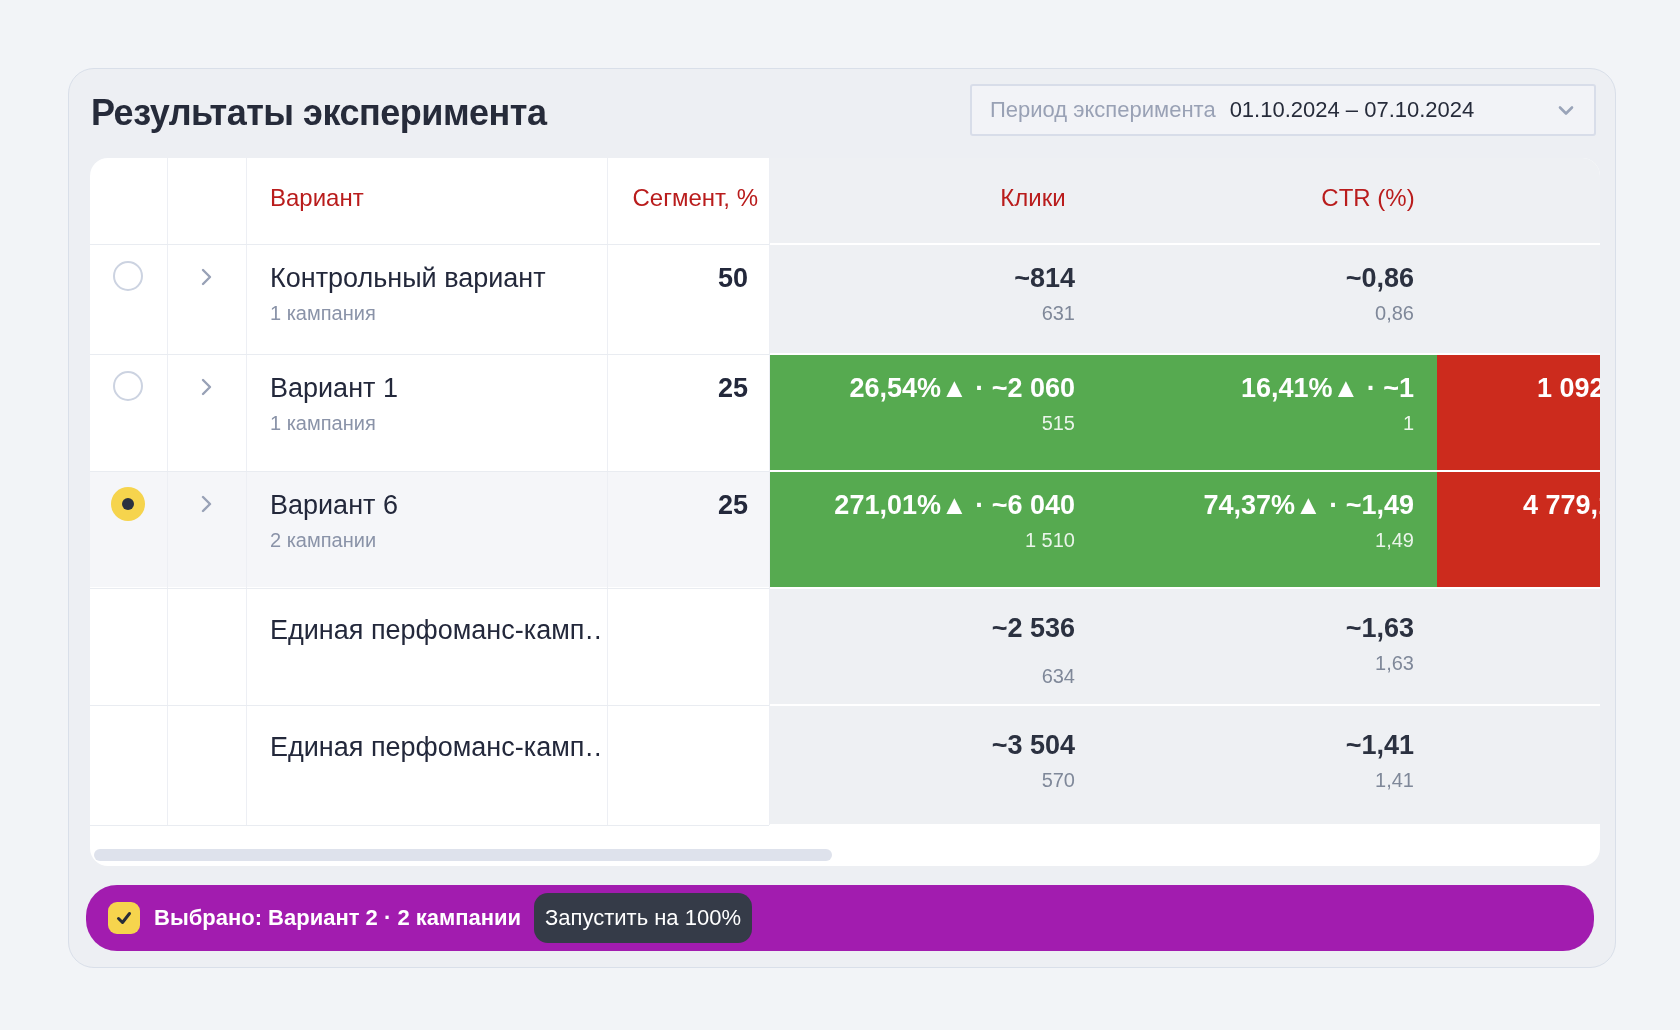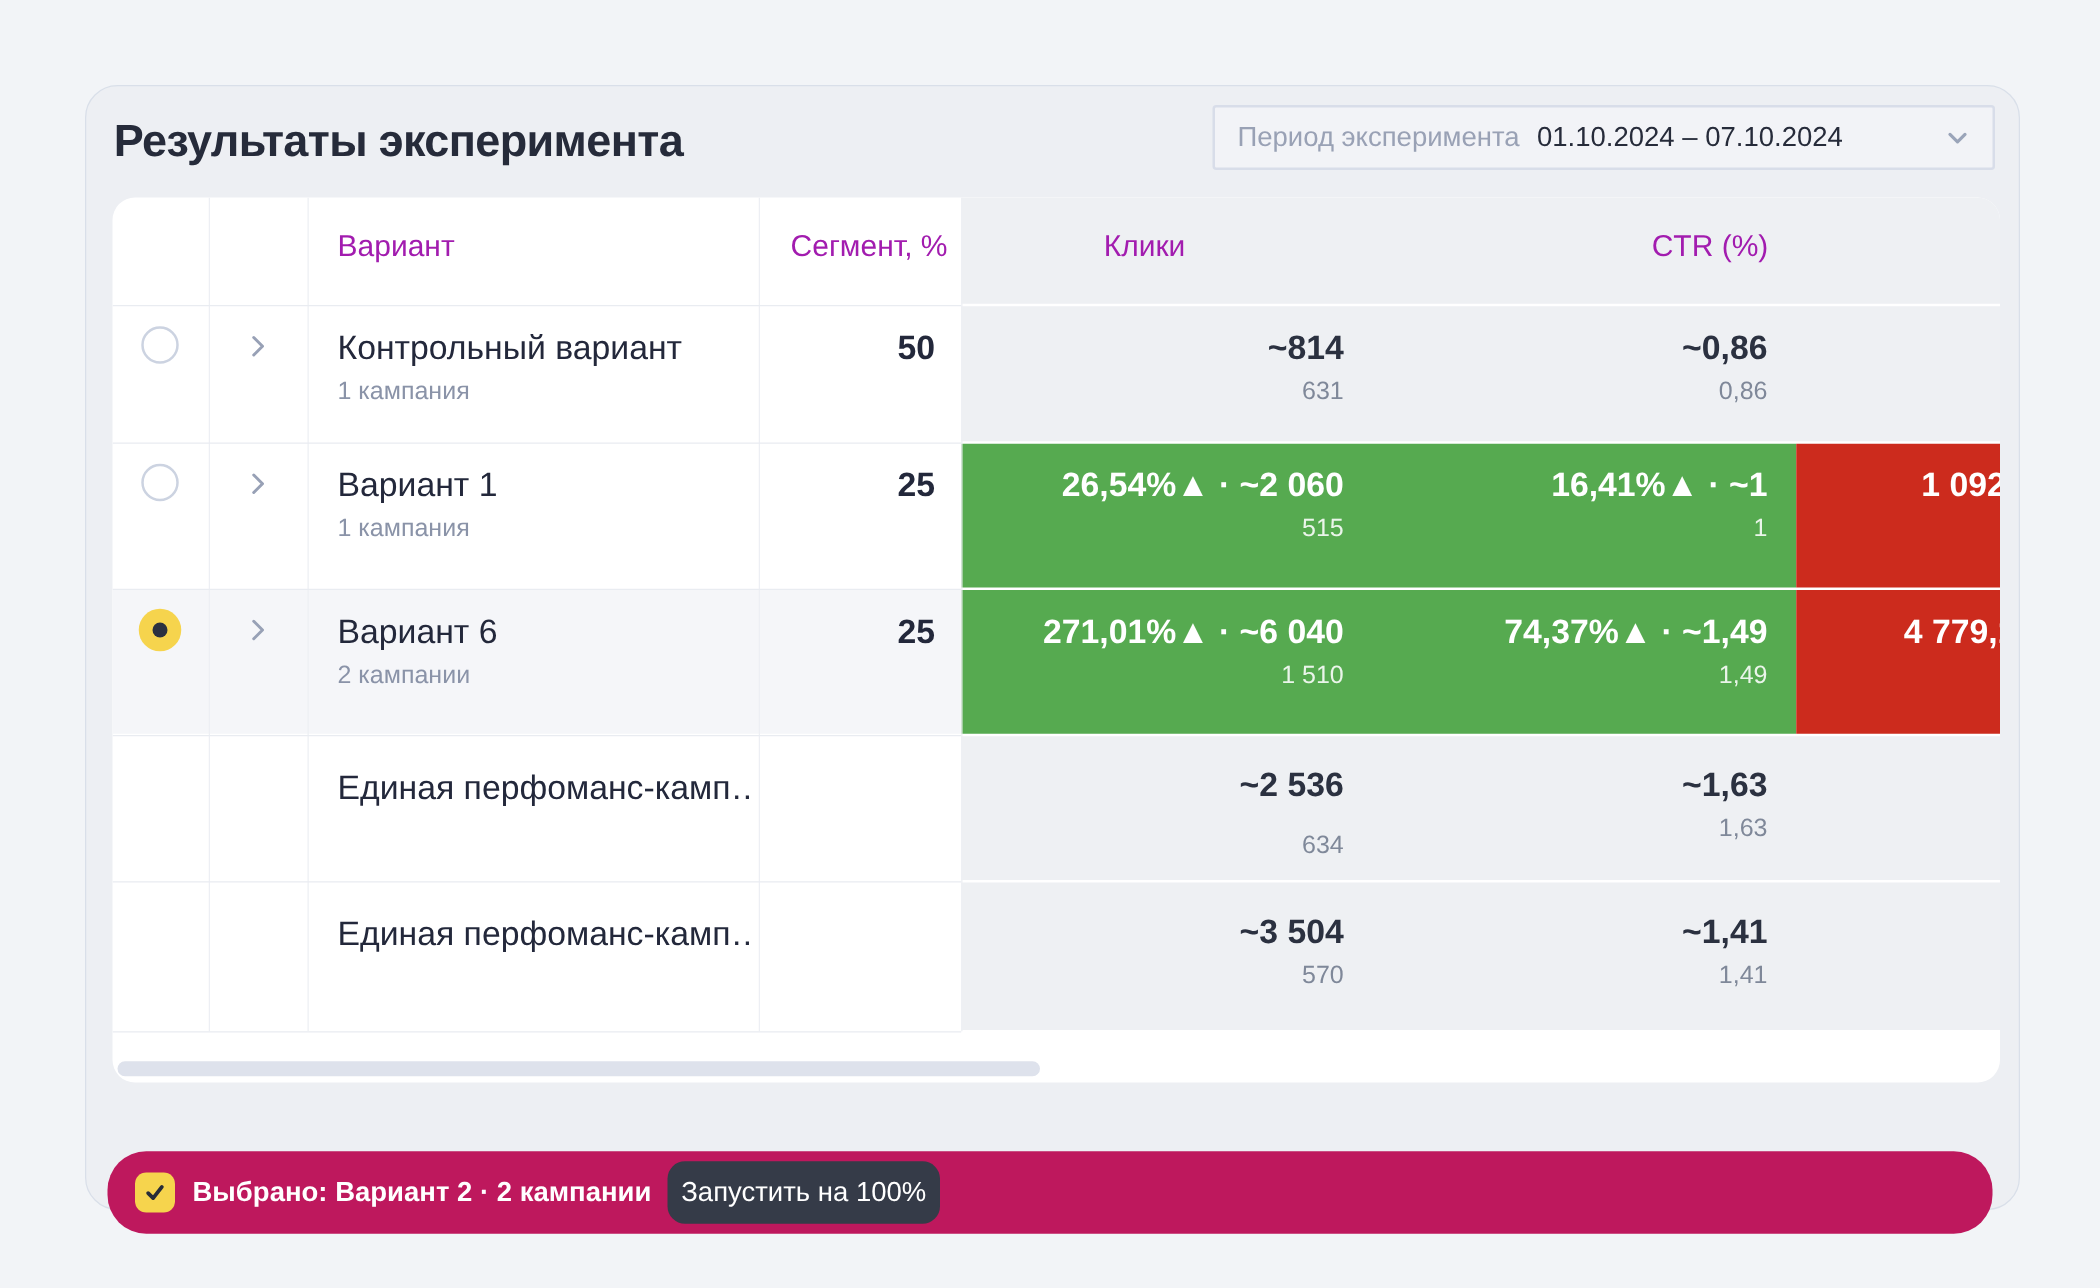--- a/index.html
+++ b/index.html
@@ -33,21 +33,21 @@
   .period-chevron { margin-left:auto; display:flex; }
 
   
   .table {
     position:absolute; left:90px; top:158px; width:1510px; height:708px;
     background:#ffffff; border-radius:18px; overflow:hidden;
   }
   .vline { position:absolute; top:0; width:1px; height:667px; background:#edeff4; }
   .hline { position:absolute; left:0; width:679px; height:1px; background:#e9ecf1; }
 
-  .th { font-size:24px; color:#a21caf; line-height:34px; white-space:nowrap; }
+  .th { font-size:24px; color:#b91c1c; line-height:34px; white-space:nowrap; }
   .name-main { font-size:27px; font-weight:500; color:#23283b; line-height:34px; white-space:nowrap; max-width:330px; overflow:hidden; }
   .name-sub  { font-size:20px; color:#8a93a8; line-height:28px; white-space:nowrap; }
   .seg-val   { font-size:27px; font-weight:600; color:#23283b; line-height:34px; text-align:right; }
 
   .valbox { text-align:right; }
   .val-main { font-size:27px; font-weight:600; color:#2b3140; line-height:34px; white-space:nowrap; }
   .val-sub  { font-size:20px; color:#7f8899; line-height:28px; white-space:nowrap; }
   .on-color .val-main { color:#ffffff; }
   .on-color .val-sub  { color:rgba(255,255,255,0.88); }
 
@@ -78,21 +78,21 @@
 
   
   .scroll-thumb {
     position:absolute; left:4px; top:691px; width:738px; height:12px;
     border-radius:6px; background:#dee2ec; cursor:pointer;
   }
 
   
   .footer-bar {
     position:absolute; left:86px; top:885px; width:1508px; height:66px;
-    background:#be185d; border-radius:31px;margin-top:36px;
+    background:#a21caf; border-radius:31px;
   }
   .checkbox {
     position:absolute; left:22px; top:17px; width:32px; height:32px;
     border-radius:9px; background:#f6d44d; cursor:pointer;
     display:flex; align-items:center; justify-content:center;
   }
   .footer-label {
     position:absolute; left:68px; top:0; height:66px; display:flex; align-items:center;
     font-size:22px; font-weight:600; color:#ffffff; white-space:nowrap;
   }
@@ -119,21 +119,21 @@
         <path d="M6 9.5l6 6 6-6" fill="none" stroke="#9aa4b9" stroke-width="2.6" stroke-linecap="round" stroke-linejoin="round"></path>
       </svg>
   </span>
 </div>
 
 <div class="table">
 
   <div class="blk blk-gray" style="left:679px;top:0;width:831px;height:85px"></div>
   <div class="abs th" style="left:180px;top:23px">Вариант</div>
   <div class="abs th" style="left:517px;top:23px;width:151px;text-align:right">Сегмент, %</div>
-  <div class="abs th" style="left:793px;top:23px;width:300px;">Клики</div>
+  <div class="abs th" style="left:793px;top:23px;width:300px;text-align:center">Клики</div>
   <div class="abs th" style="left:1128px;top:23px;width:300px;text-align:center">CTR (%)</div>
 
   <div>
     <div class="blk blk-gray" style="left:679px;top:87px;width:831px;height:108px"></div>
     <div class="radio" style="left:23px;top:103px"></div>
     <div class="chev" style="left:104px;top:107px">
       <svg width="24" height="24" viewBox="0 0 24 24">
           <path d="M9 5l7 7-7 7" fill="none" stroke="#98a1b6" stroke-width="2.4" stroke-linecap="round" stroke-linejoin="round"></path>
         </svg>
     </div>

